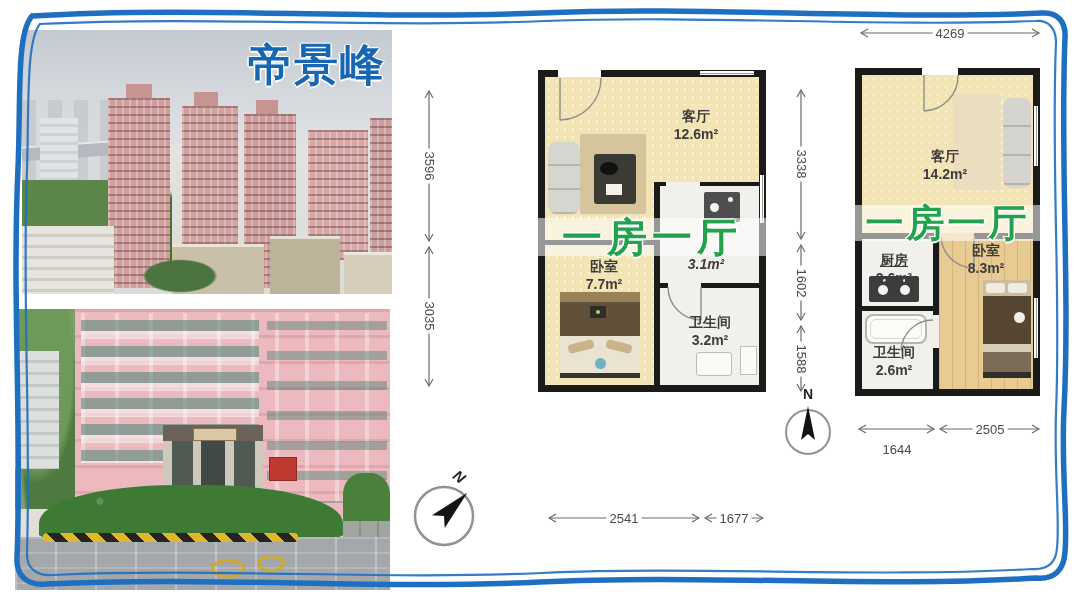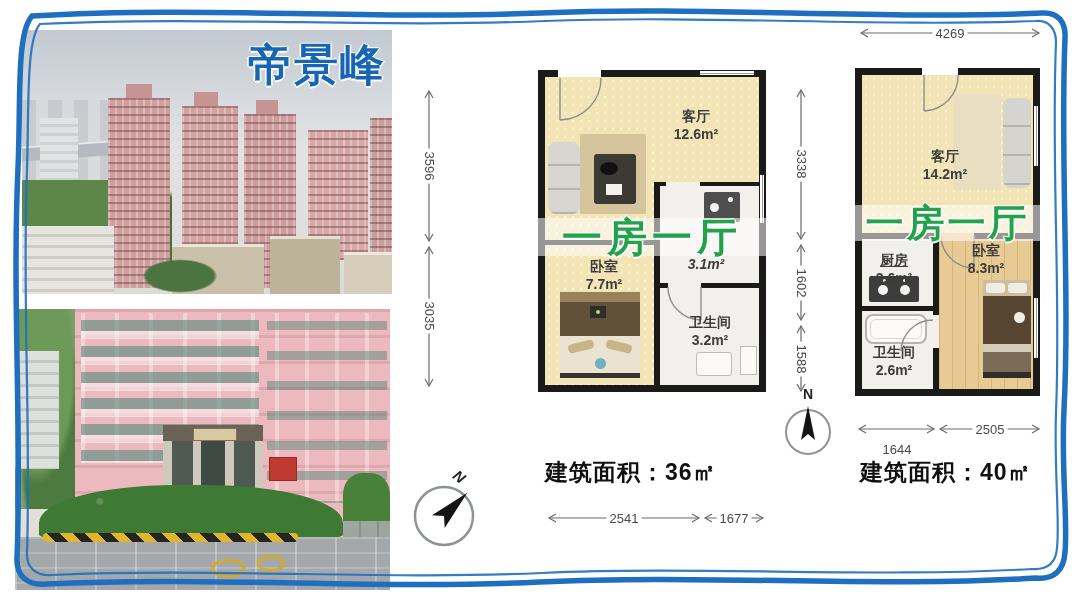--- a/index.html
+++ b/index.html
@@ -283,21 +283,19 @@
   <div class="dim" style="left:950px;top:33px;">4269</div>
   <div class="dim v" style="left:801px;top:164px;">3338</div>
   <div class="dim v" style="left:801px;top:283px;">1602</div>
   <div class="dim v" style="left:801px;top:359px;">1588</div>
   <div class="dim" style="left:897px;top:429px;margin-top:20px;">1644</div>
   <div class="dim" style="left:990px;top:429px;">2505</div>
 
   <div class="north" style="left:454px;top:468px;font-size:15px;font-style:italic;transform:rotate(38deg);">N</div>
   <div class="north" style="left:794px;top:386px;width:28px;text-align:center;font-size:14px;">N</div>
 
-  <div class="area" style="left:545px;top:457px;">建筑面积：36㎡</div>
-  <div class="area" style="left:860px;top:457px;">建筑面积：40㎡</div>
 
   <svg class="layer" width="1080" height="601" viewBox="0 0 1080 601" style="z-index:9;">
     <path d="M 32 16 C 200 6 380 20 540 13 C 700 6 880 20 1042 13 C 1058 12 1066 22 1065 38 C 1060 160 1070 290 1064 410 C 1061 470 1068 520 1065 552 C 1064 570 1054 580 1036 578 C 880 588 700 574 540 582 C 380 590 210 576 46 584 C 28 586 16 576 17 558 C 22 430 12 300 18 168 C 21 100 16 34 32 16 Z" fill="none" stroke="#1e6fbf" stroke-width="5.5" stroke-linecap="round"></path>
     <path d="M 40 24 C 210 16 380 28 545 21 C 705 15 880 27 1036 21 C 1048 20 1056 28 1056 42 C 1051 165 1061 295 1056 412 C 1054 472 1060 520 1057 548 C 1056 562 1048 570 1032 569 C 875 578 700 566 542 573 C 385 580 215 568 52 575 C 36 576 26 568 27 552 C 31 425 22 300 27 170 C 29 105 26 40 40 24" fill="none" stroke="#1e6fbf" stroke-width="2.2" stroke-linecap="round" opacity="0.9"></path>
   </svg>
 
 </div>
 
 </body></html>

